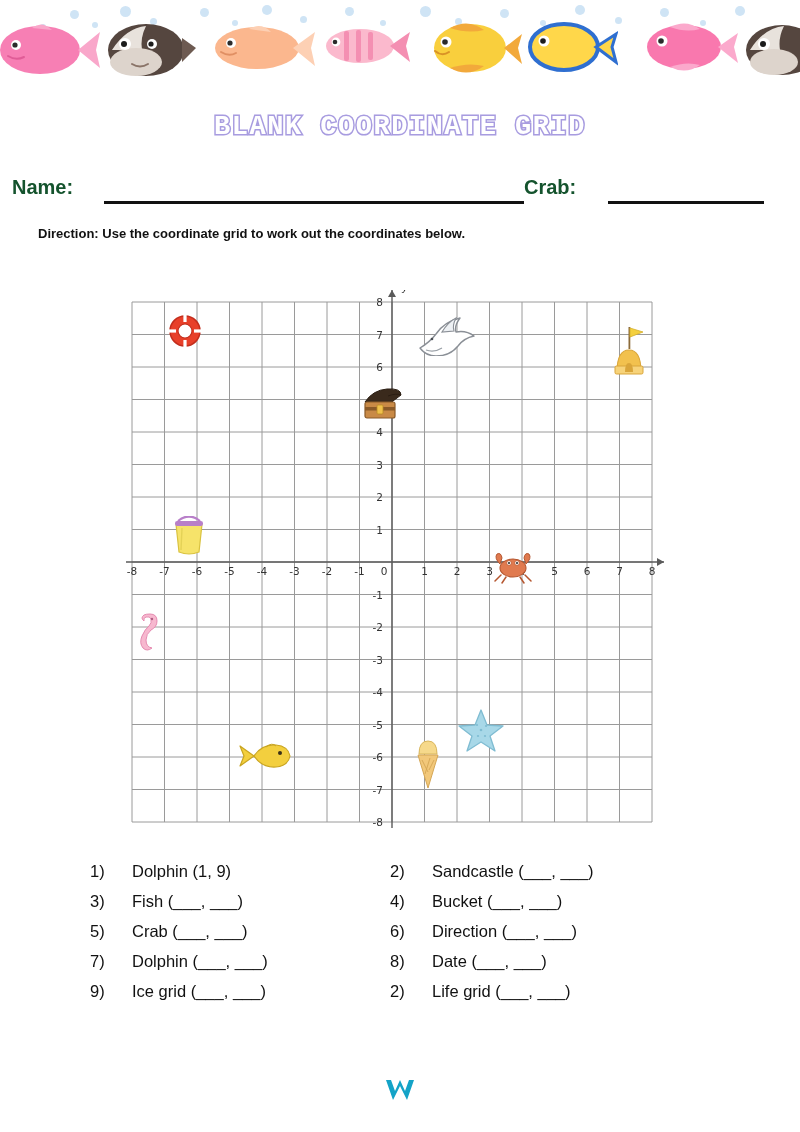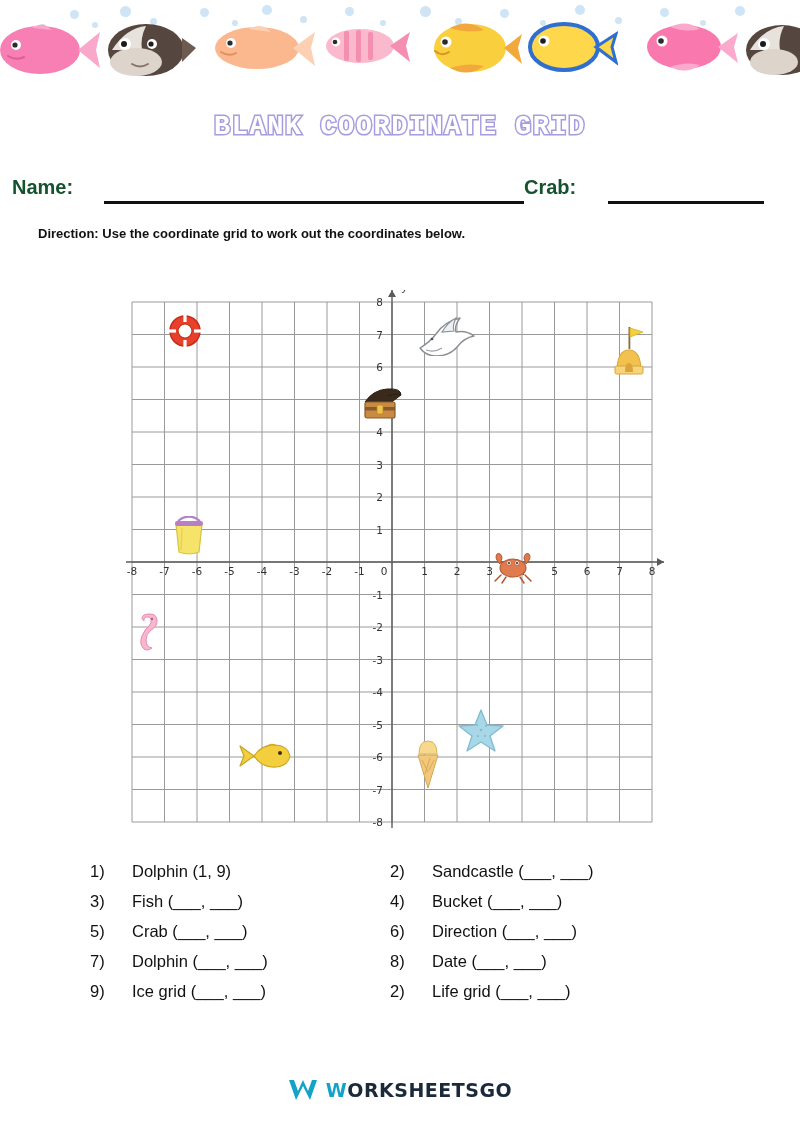--- a/index.html
+++ b/index.html
@@ -453,15 +453,14 @@
       <span class="qtxt">Life grid (___, ___)</span>
     </div>
   </div>
 </div>
 
 <div class="footer">
   <span class="footer-logo">
     <svg width="30" height="24" viewBox="0 0 30 24">
       <path d="M1 2 L8 22 L15 8 L22 22 L29 2 L24 2 L20 13 L15 2 L10 13 L6 2 Z" fill="#14a3c7"></path>
     </svg>
-    <span class="footer-text"><span class="accent">W</span><span>ORKSHEETS</span><span>GO</span></span>
   </span>
 </div>
 
 </body></html>

